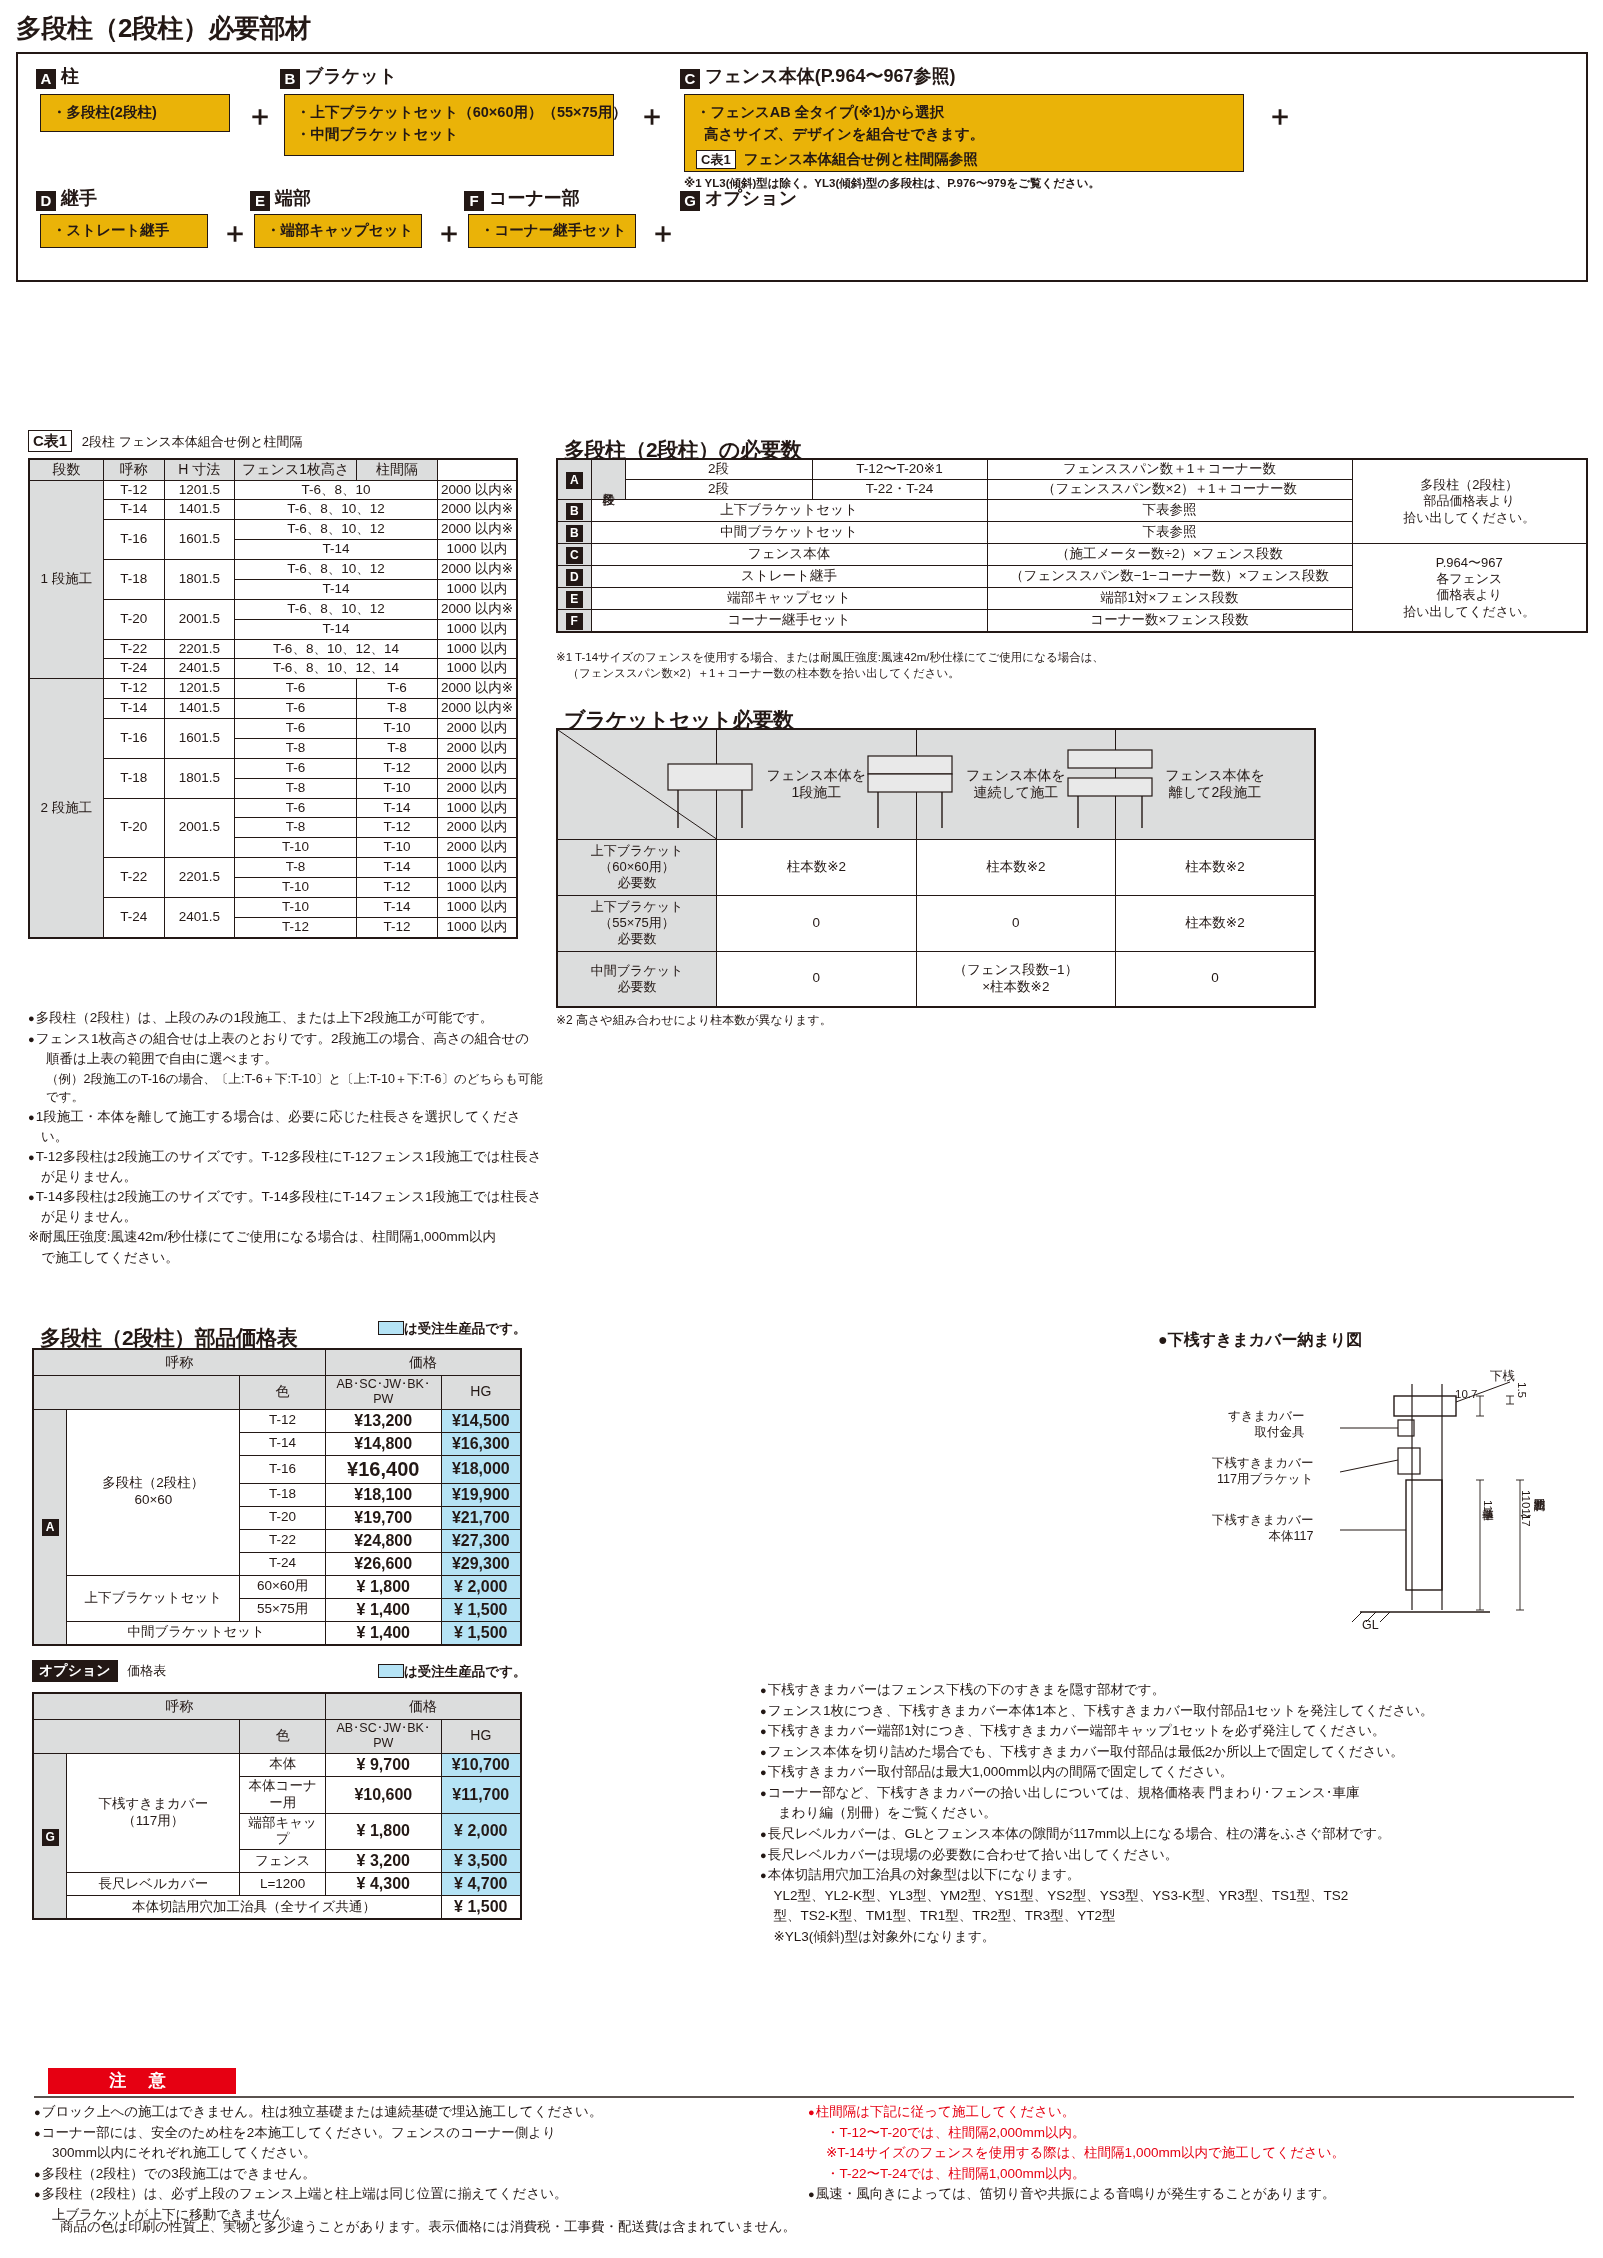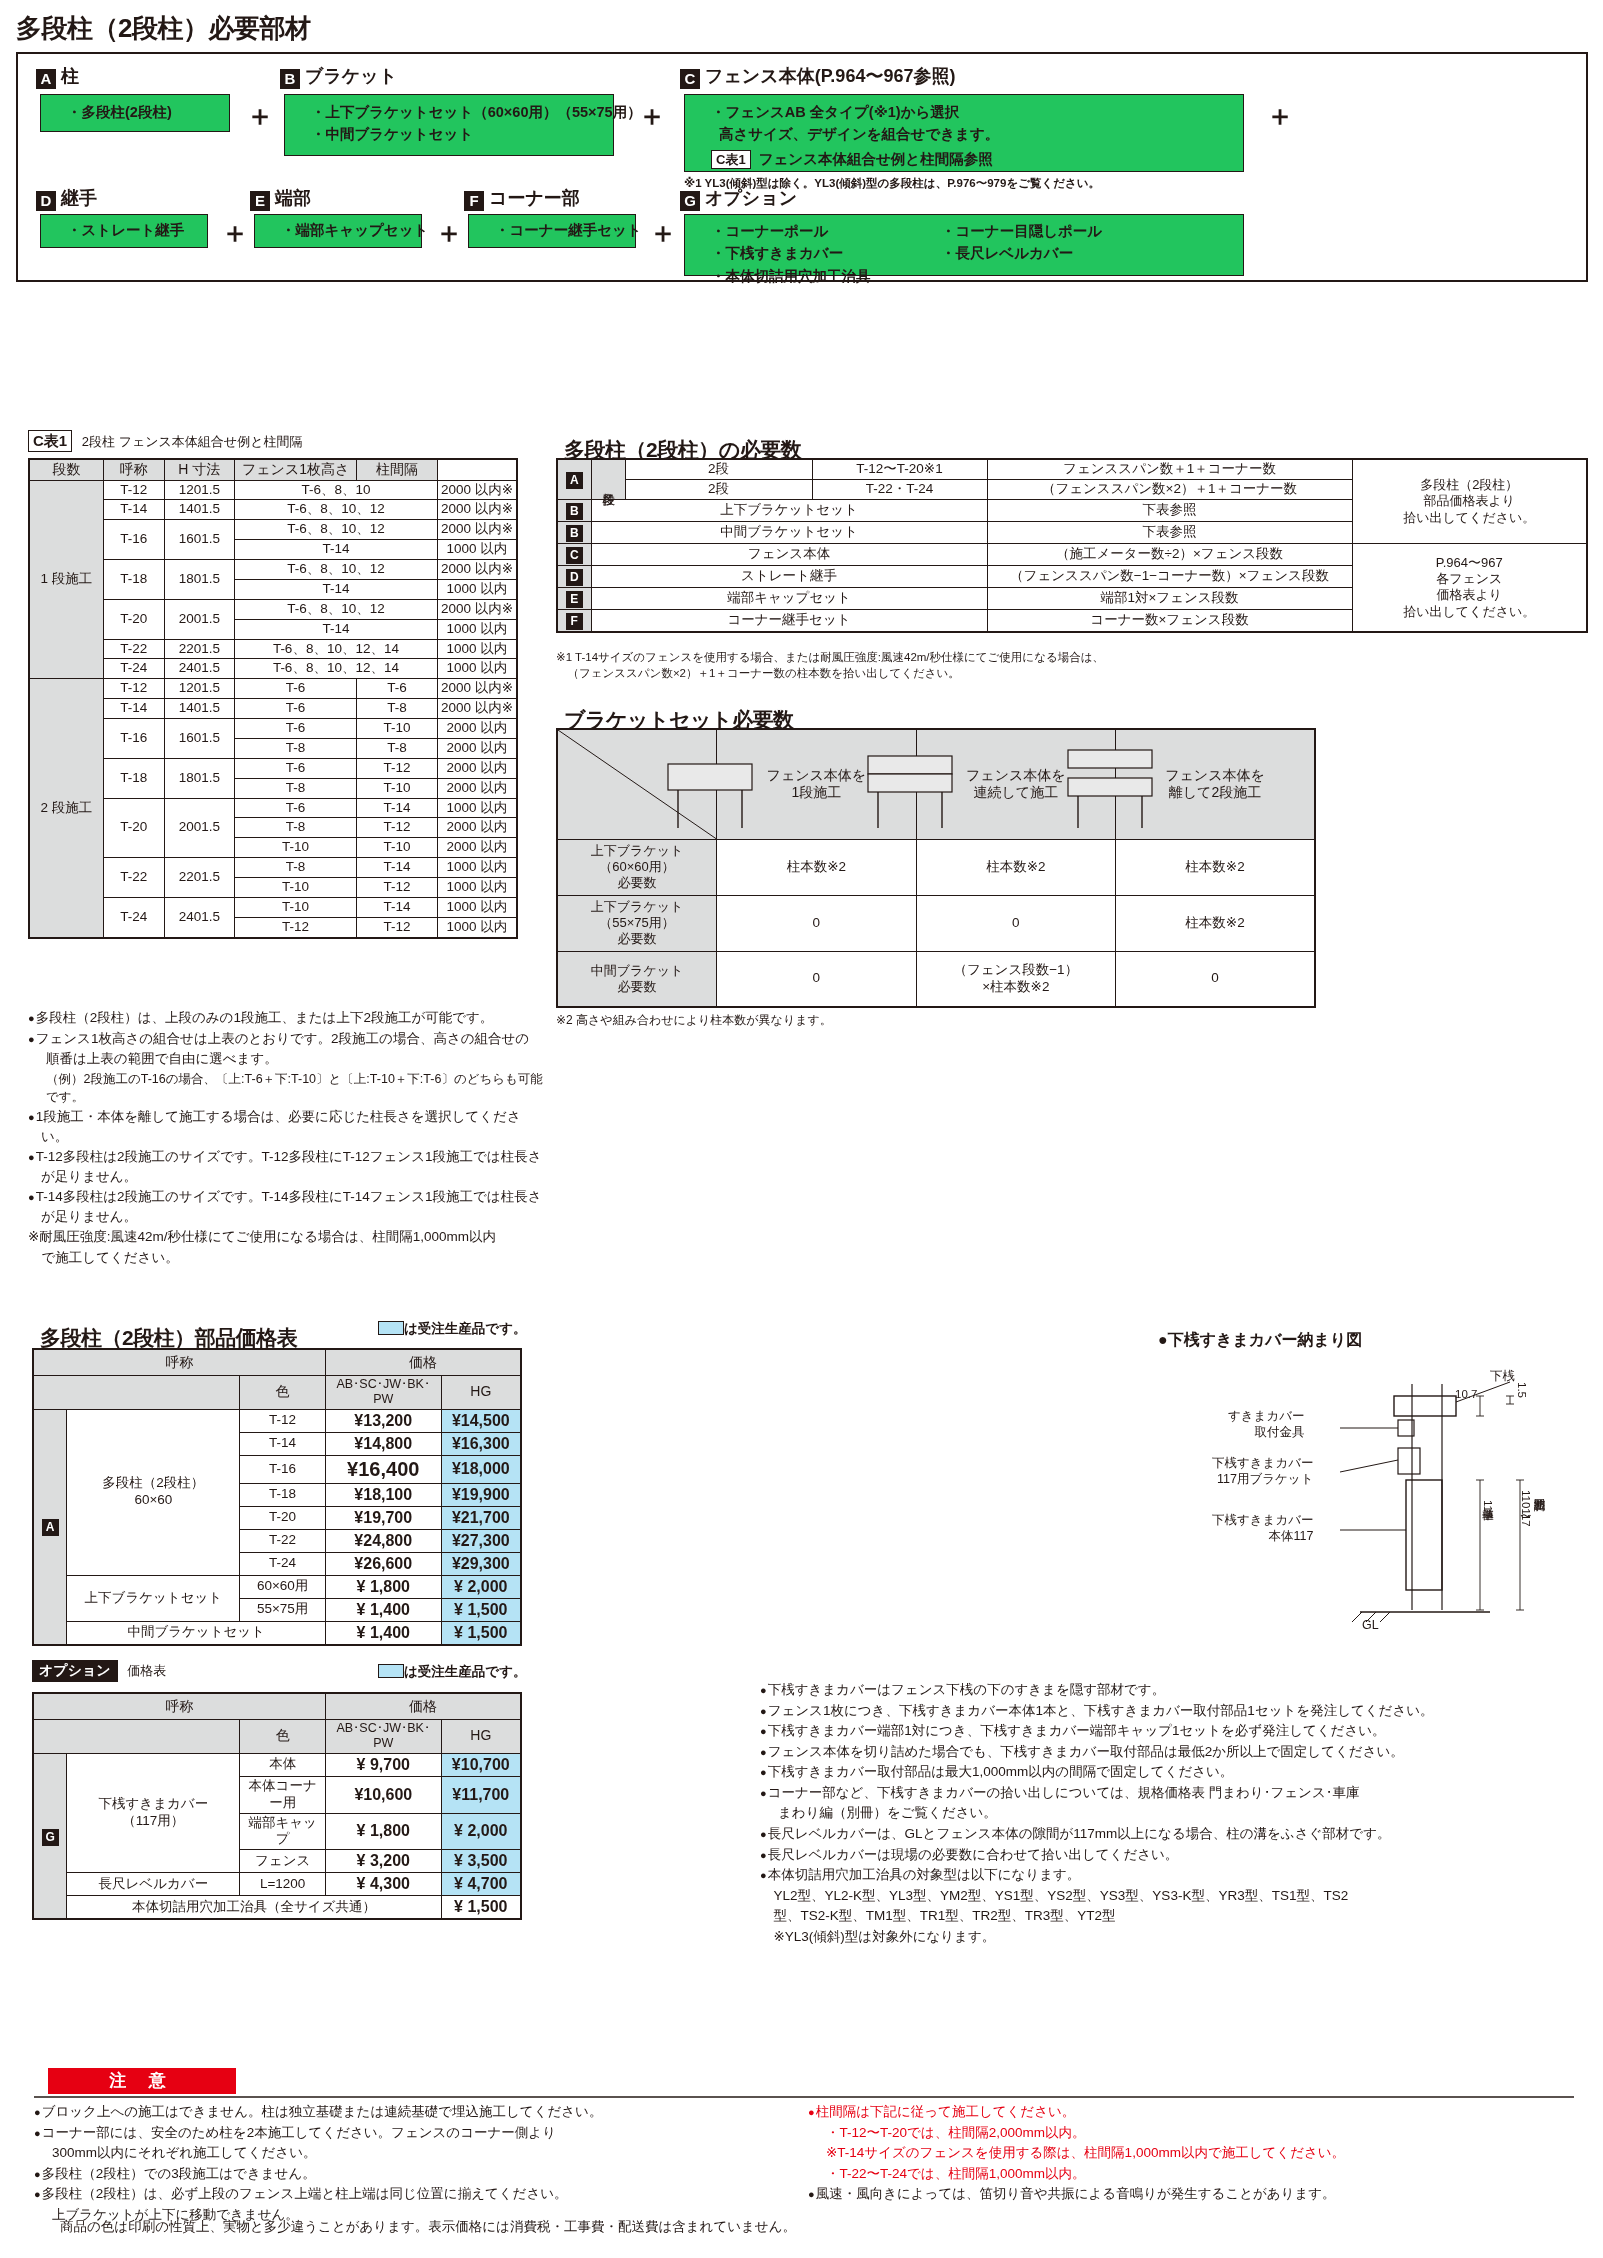--- a/index.html
+++ b/index.html
@@ -40,22 +40,22 @@
   }
 
   
   .parts-frame{
     position:absolute; left:16px; top:52px; width:1572px; height:230px;
     border:2.5px solid #231815; background:#fff;
   }
   .grp-label{ position:absolute; font-size:18px; font-weight:bold; white-space:nowrap; }
   .grp-label .badge{ width:20px; height:20px; line-height:20px; font-size:15px; }
   .pbox{
-    position:absolute; border:1.5px solid #231815; background:#22c55e;
-    font-size:14.5px; line-height:1.55; padding:6px 26px; font-weight:bold;
+    position:absolute; border:1.5px solid #231815; background:#eab308;
+    font-size:14.5px; line-height:1.55; padding:6px 11px; font-weight:bold;
   }
   .pbox div{ white-space:nowrap; }
   .plus{
     position:absolute; font-size:28px; font-weight:bold; line-height:1;
     color:#231815;
   }
   .note-star{ position:absolute; font-size:11.5px; font-weight:bold; white-space:nowrap;}
 
   
   table.t{ border-collapse:collapse; background:#fff; }
@@ -147,33 +147,20 @@
     <div class="grp-label" style="left:446px; top:132px;">
       <span class="badge">F</span><span>コーナー部</span>
     </div>
     <div class="pbox" style="left:450px; top:160px; width:168px; height:34px; padding-top:4px;">
       <div>・コーナー継手セット</div>
     </div>
     <div class="plus" style="left:631px; top:165px;">＋</div>
 
     <div class="grp-label" style="left:662px; top:132px;">
       <span class="badge">G</span><span>オプション</span>
-    </div>
-    <div class="pbox" style="left:666px; top:160px; width:560px; height:62px; padding-top:5px;">
-      <div style="display:flex;">
-        <div style="width:230px;">
-          <div>・コーナーポール</div>
-          <div>・下桟すきまカバー</div>
-          <div>・本体切詰用穴加工治具</div>
-        </div>
-        <div>
-          <div>・コーナー目隠しポール</div>
-          <div>・長尺レベルカバー</div>
-        </div>
-      </div>
     </div>
   </div>
 
   <div class="blk" style="left:28px; top:430px;">
     <span class="tagbox" style="font-size:15px;">C表1</span>
     <span class="sub-title" style="margin-left:6px;">2段柱 フェンス本体組合せ例と柱間隔</span>
   </div>
 
   <div class="blk" style="left:28px; top:458px;">
     <table class="t outer" id="tbl-c1" style="width:490px;">

